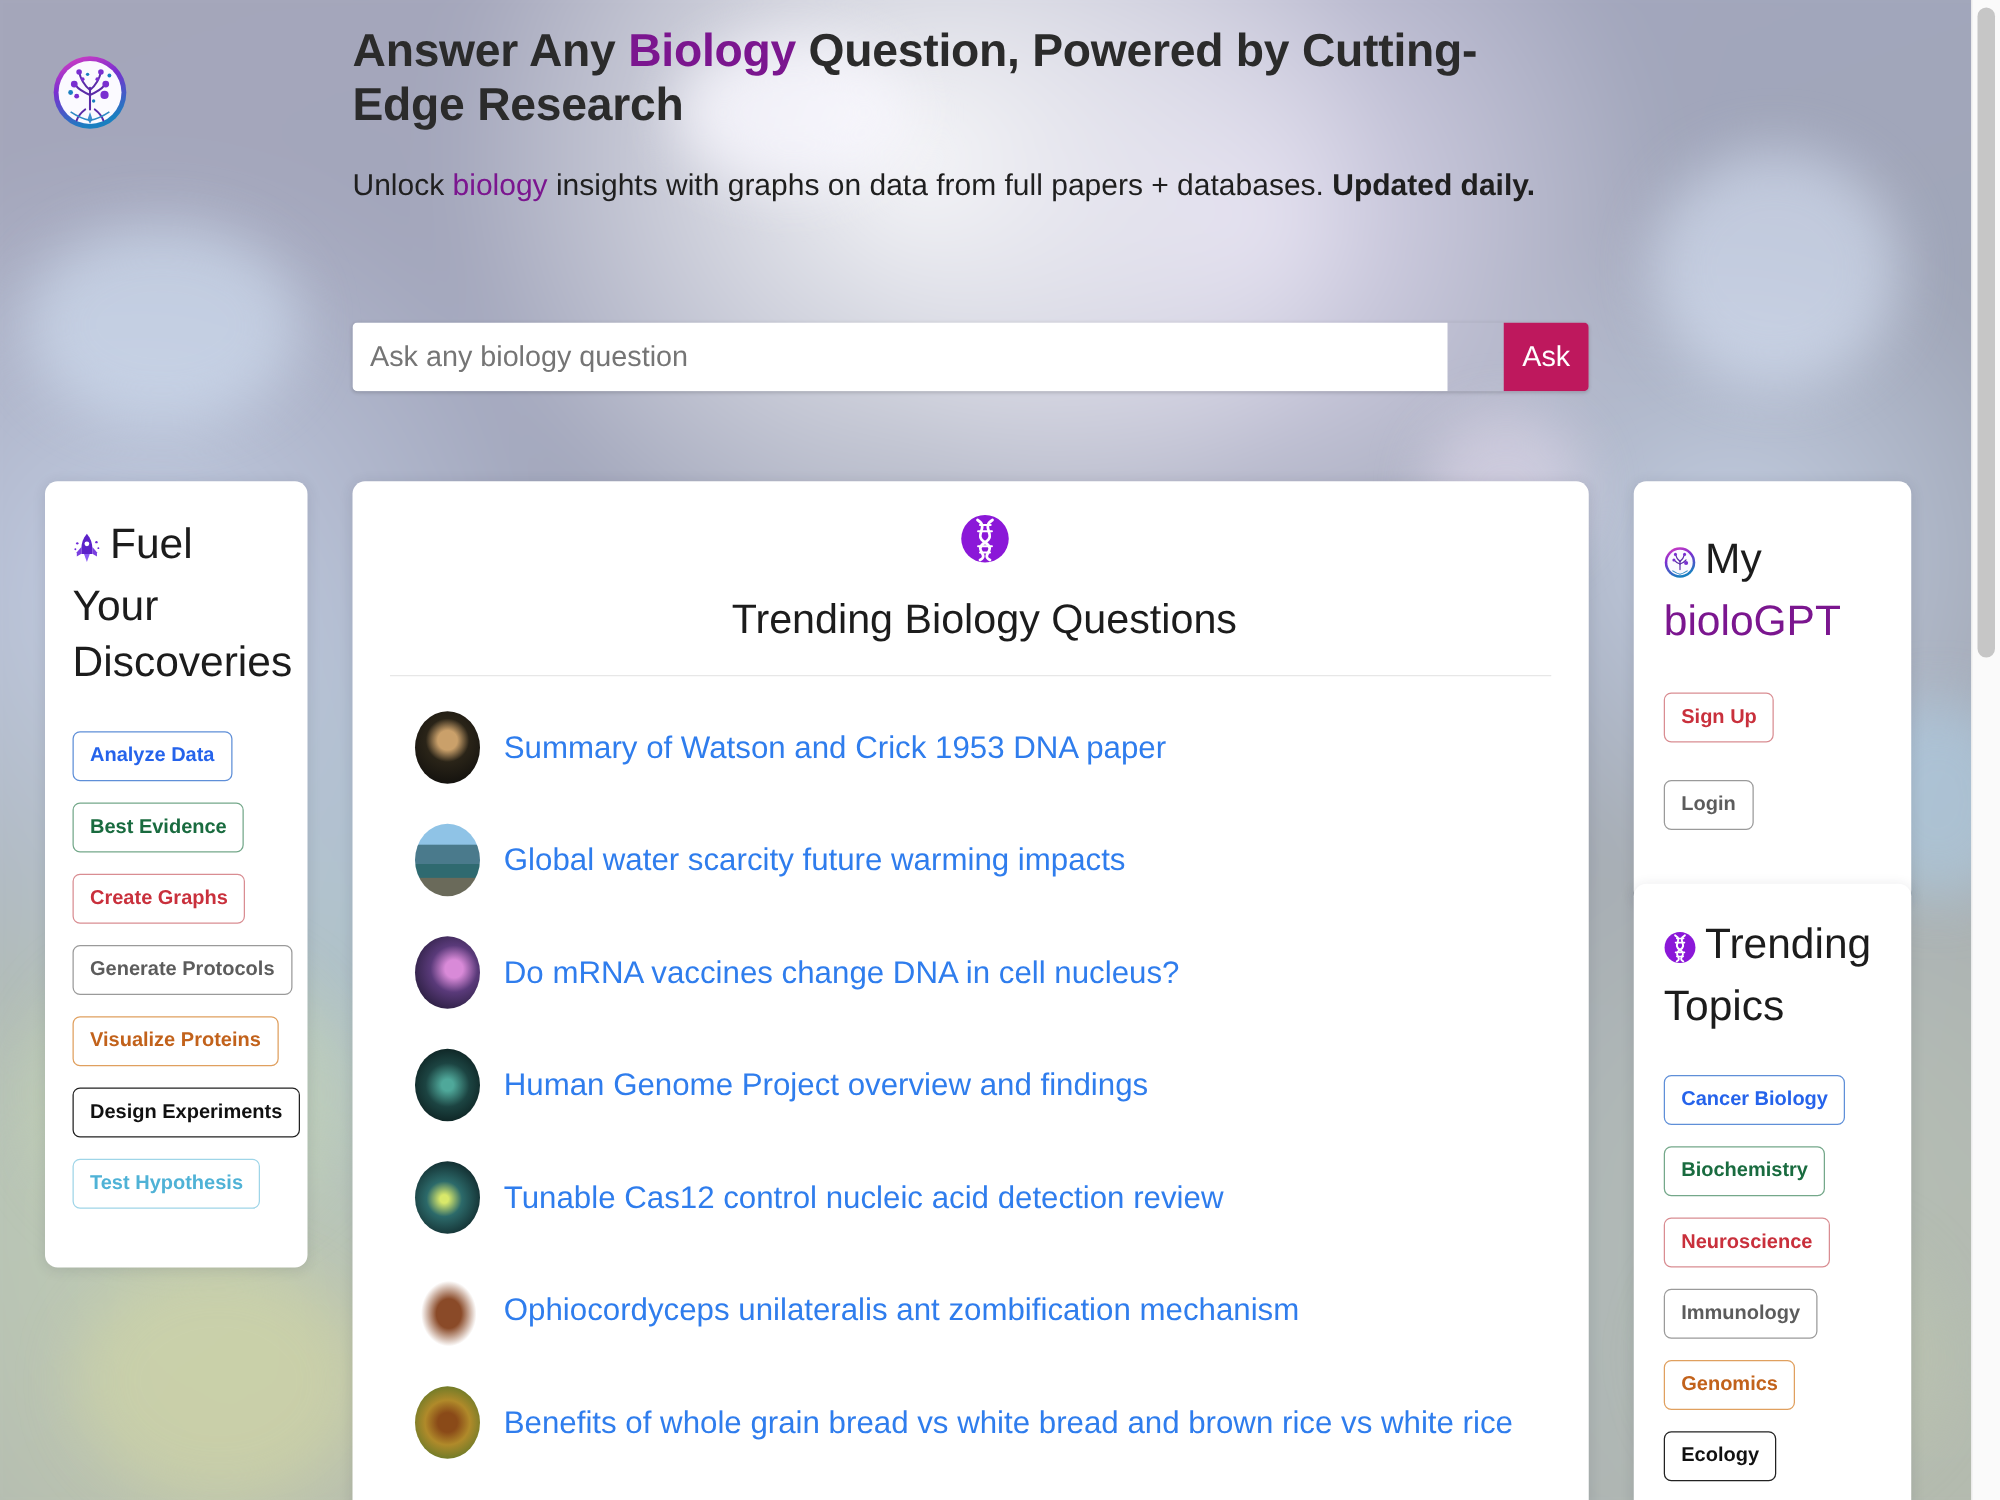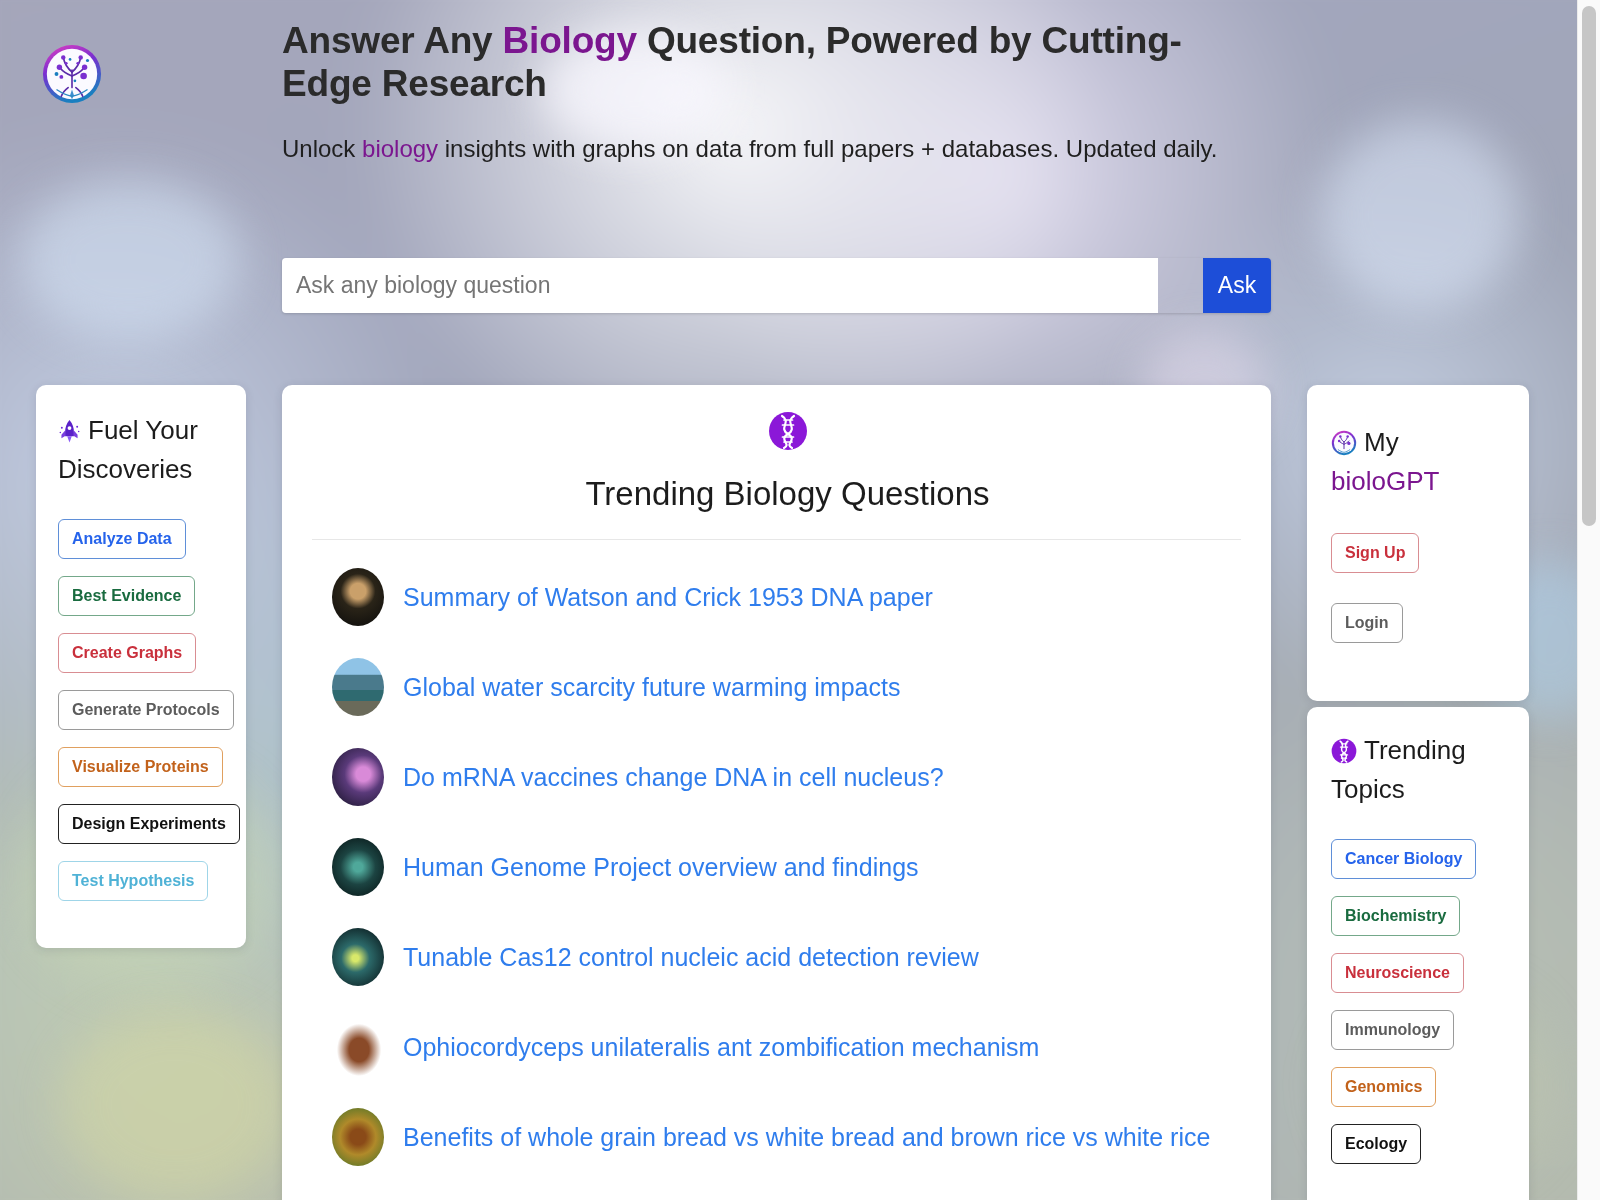--- a/index.html
+++ b/index.html
@@ -76,21 +76,21 @@
   }
   .hero h1 .accent { color: #7b168f; }
   .hero p {
     margin-top: 28px;
     font-size: 24px;
     line-height: 1.35;
     color: #1f1f1f;
     width: 980px;
   }
   .hero p .accent { color: #7b168f; }
-  .hero p .strong { font-weight: normal; }
+  .hero p .strong { font-weight: bold; }
 
   
   .searchwrap {
     position: absolute;
     left: 282px; top: 258px;
     width: 989px; height: 55px;
     display: flex;
     border-radius: 4px;
     overflow: hidden;
     box-shadow: 0 1px 3px rgba(0,0,0,0.16);
@@ -102,21 +102,21 @@
     outline: none;
     background: #fff;
     font-size: 23px;
     font-family: "Liberation Sans", sans-serif;
     color: #222;
     padding: 0 14px;
   }
   .searchwrap input::placeholder { color: #757575; }
   .ask-btn {
     width: 68px;
-    background: #1d4ed8;
+    background: #be185d;
     color: #fff;
     border: none;
     font-size: 23px;
     font-family: "Liberation Sans", sans-serif;
     cursor: pointer;
   }
 
   
   .card {
     position: absolute;
@@ -124,21 +124,21 @@
     border-radius: 10px;
     box-shadow: 0 2px 10px rgba(40,40,60,0.13);
   }
 
   #left-card  { left: 36px;  top: 385px; width: 210px; min-height: 543px; padding: 28px 22px 30px; }
   #main-card  { left: 282px; top: 385px; width: 989px; height: 830px; padding: 26px 28px 0; overflow: hidden; }
   #acct-card  { left: 1307px; top: 385px; width: 222px; min-height: 270px; padding: 40px 24px 28px; }
   #topics-card{ left: 1307px; top: 707px; width: 222px; min-height: 478px; padding: 26px 24px 28px; }
 
   .card-title {
-    font-size: 26px;
+    font-size: 34px;
     line-height: 1.32;
     font-weight: normal;
     color: #1c1c1c;
     display: block;
   }
   .card-title .ico {
     display: inline-block;
     vertical-align: -5px;
     margin-right: 7px;
   }

